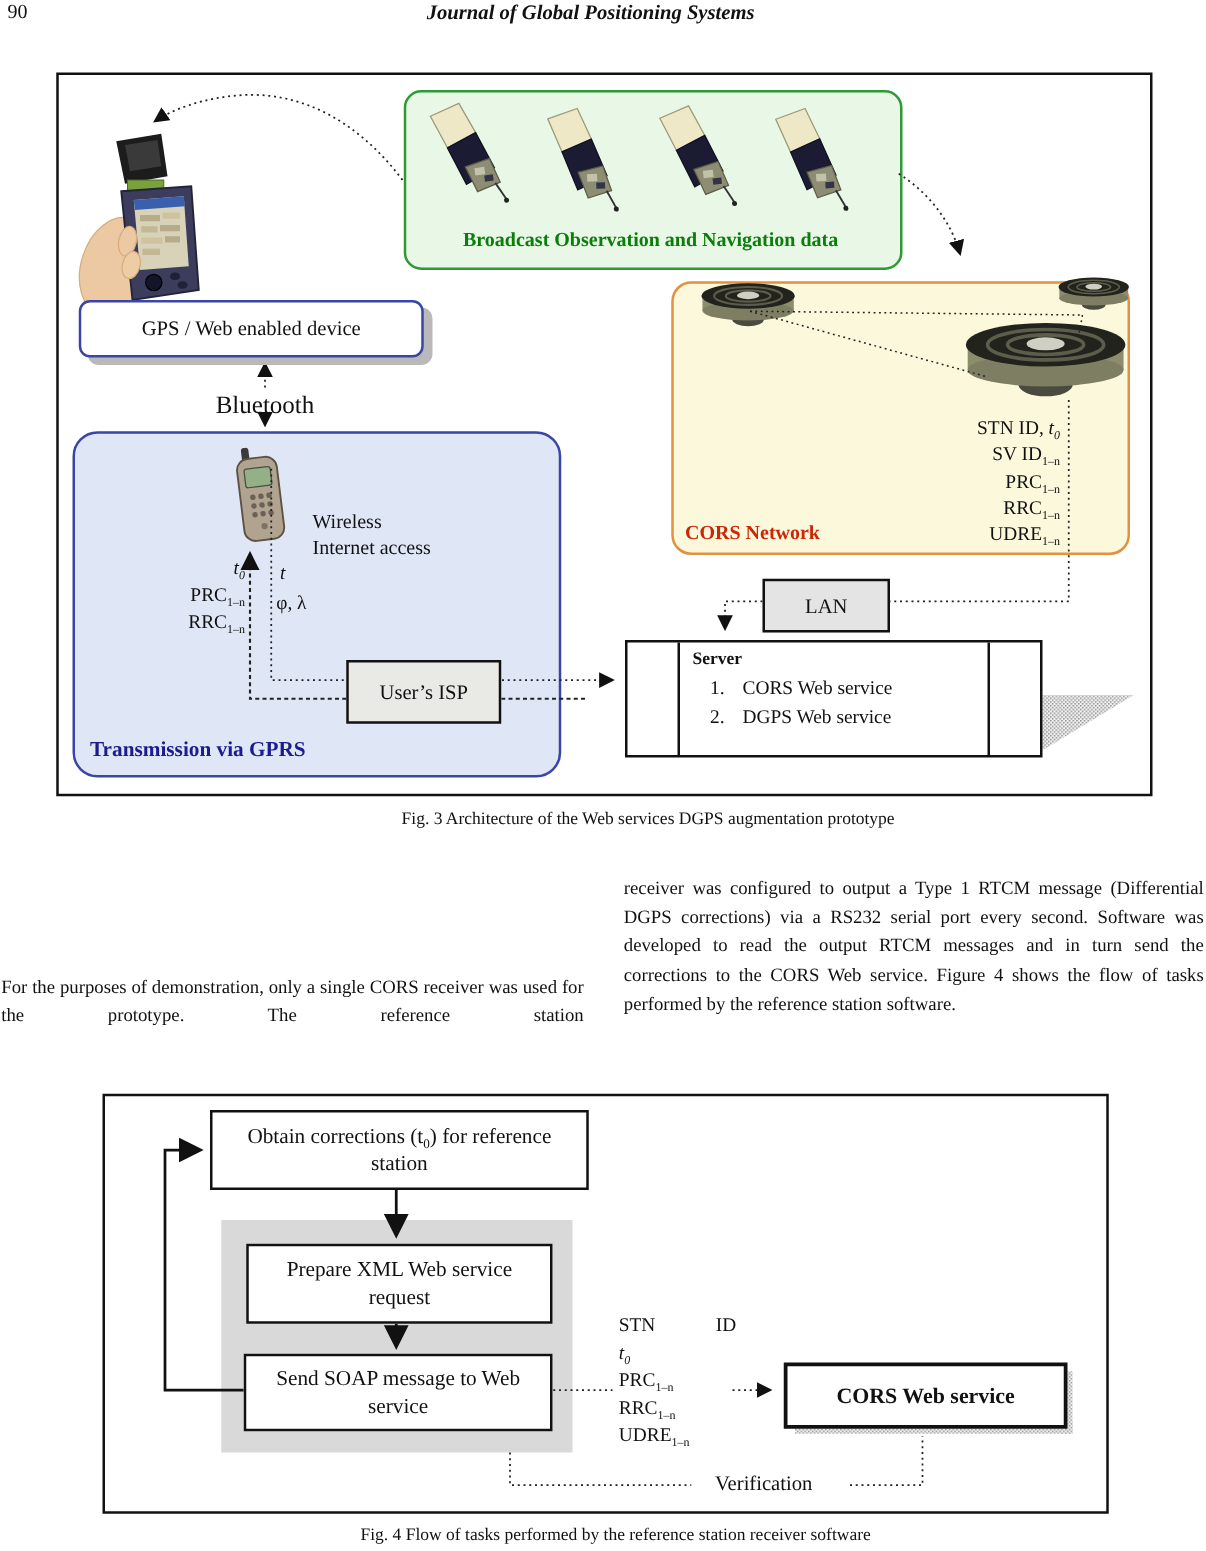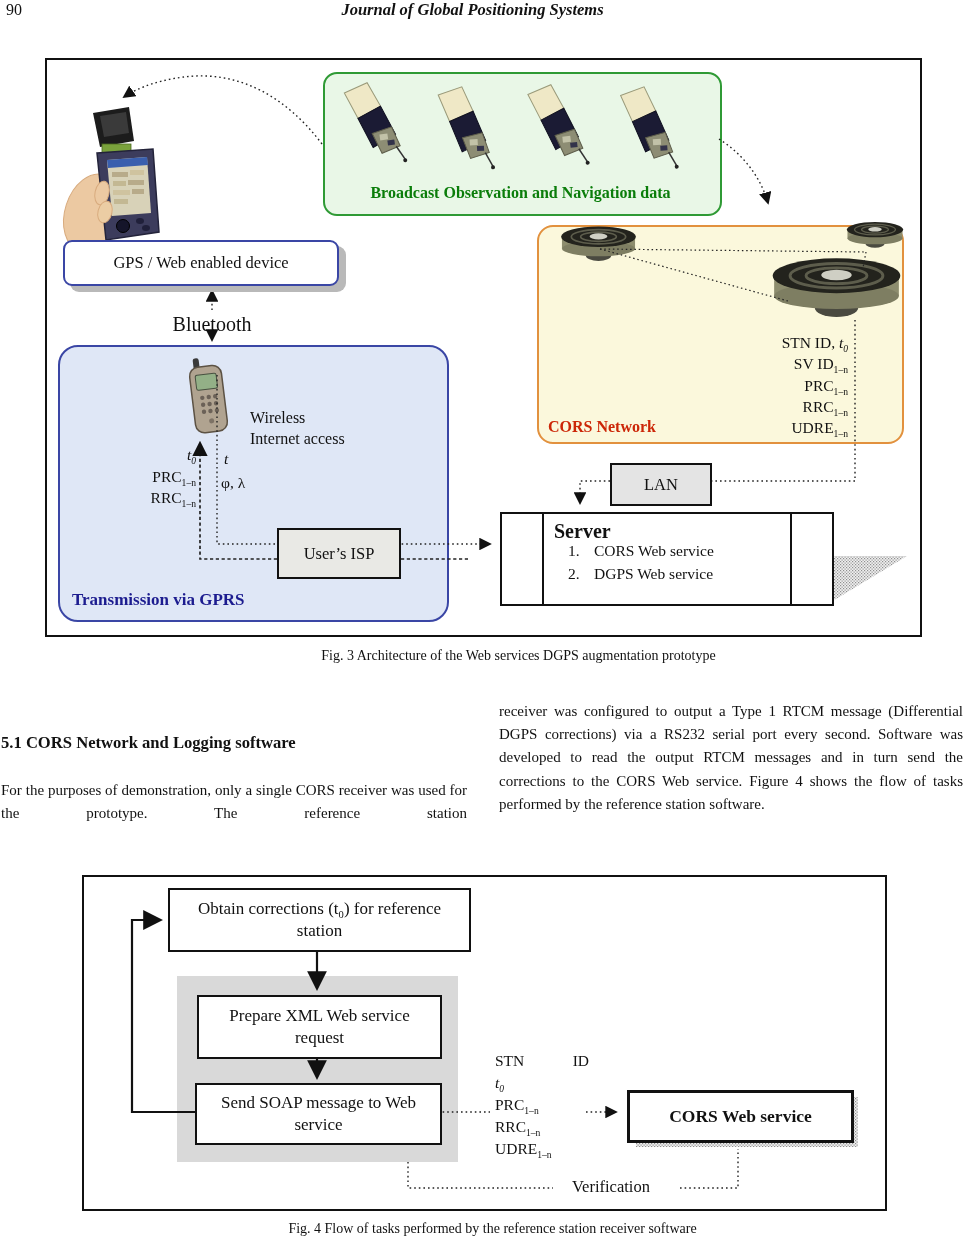--- a/index.html
+++ b/index.html
@@ -32,21 +32,21 @@
   .isp-box{left:277px;top:528px;width:120px;height:47px;border:2px solid #111;background:var(--box-gray);
            display:flex;align-items:center;justify-content:center;font-size:16.5px;z-index:10;}
   .gprs-lbl{left:72px;top:590px;font-weight:bold;font-size:17px;color:var(--blue-text);z-index:10;text-align:right;}
   .cors-lbl{left:548px;top:418px;font-weight:bold;font-size:16px;color:var(--cors-text);z-index:10;}
   .cors-data{left:700px;top:332px;width:148px;text-align:right;font-size:15.5px;line-height:21.3px;z-index:10;}
   .lan-box{left:610px;top:463px;width:98px;height:39px;border:2px solid #111;background:#e4e4e4;
            display:flex;align-items:center;justify-content:center;font-size:16.5px;z-index:10;}
   .server-box{left:500px;top:512px;width:330px;height:90px;border:2px solid #111;background:#fff;z-index:10;}
   .srv-line{position:absolute;top:0;width:2px;height:100%;background:#111;}
   .srv-l1{left:40px;} .srv-l2{left:288px;}
-  .srv-title{position:absolute;left:52px;top:6px;font-weight:bold;font-size:20px;}
+  .srv-title{position:absolute;left:52px;top:6px;font-weight:bold;font-size:14px;}
   .srv-item{position:absolute;left:66px;font-size:15.5px;}
   .srv-i1{top:28px;} .srv-i2{top:51px;}
   .srv-item .num{display:inline-block;width:26px;}
   .cap{width:965px;text-align:center;font-size:14px;z-index:10;}
   .cap3{left:12px;top:648px;margin-left:24px;} .cap4{left:0;top:1221px;margin-left:10px;}
   
   .sec-head{left:1px;top:733px;width:466px;font-weight:bold;font-size:16.6px;z-index:10;}
   .para{font-size:15px;line-height:23.2px;text-align:justify;z-index:10;}
   .pL{left:1px;top:779px;width:466px;text-align-last:justify;}
   .pR{left:499px;top:700px;width:464px;}
@@ -247,21 +247,20 @@
     <div class="srv-item srv-i1">
       <span class="num">1.</span><span>CORS Web service</span>
     </div>
     <div class="srv-item srv-i2">
       <span class="num">2.</span><span>DGPS Web service</span>
     </div>
   </div>
 
   <div class="abs cap cap3">Fig. 3 Architecture of the Web services DGPS augmentation prototype</div>
 
-  <div class="abs sec-head">5.1 CORS Network and Logging software</div>
   <div class="abs para pL">For the purposes of demonstration, only a single CORS receiver was used for the prototype. The reference station</div>
   <div class="abs para pR">receiver was configured to output a Type 1 RTCM message (Differential DGPS corrections) via a RS232 serial port every second. Software was developed to read the output RTCM messages and in turn send the corrections to the CORS Web service. Figure 4 shows the flow of tasks performed by the reference station software.</div>
 
   <div class="abs f4-frame"></div>
   <div class="abs f4-gray"></div>
 
   <div class="abs f4-box f4-obtain">
     <div class="txt"><span>Obtain corrections (t</span><sub>0</sub><span>) for reference station</span></div>
   </div>
   <div class="abs f4-box f4-prepare">

